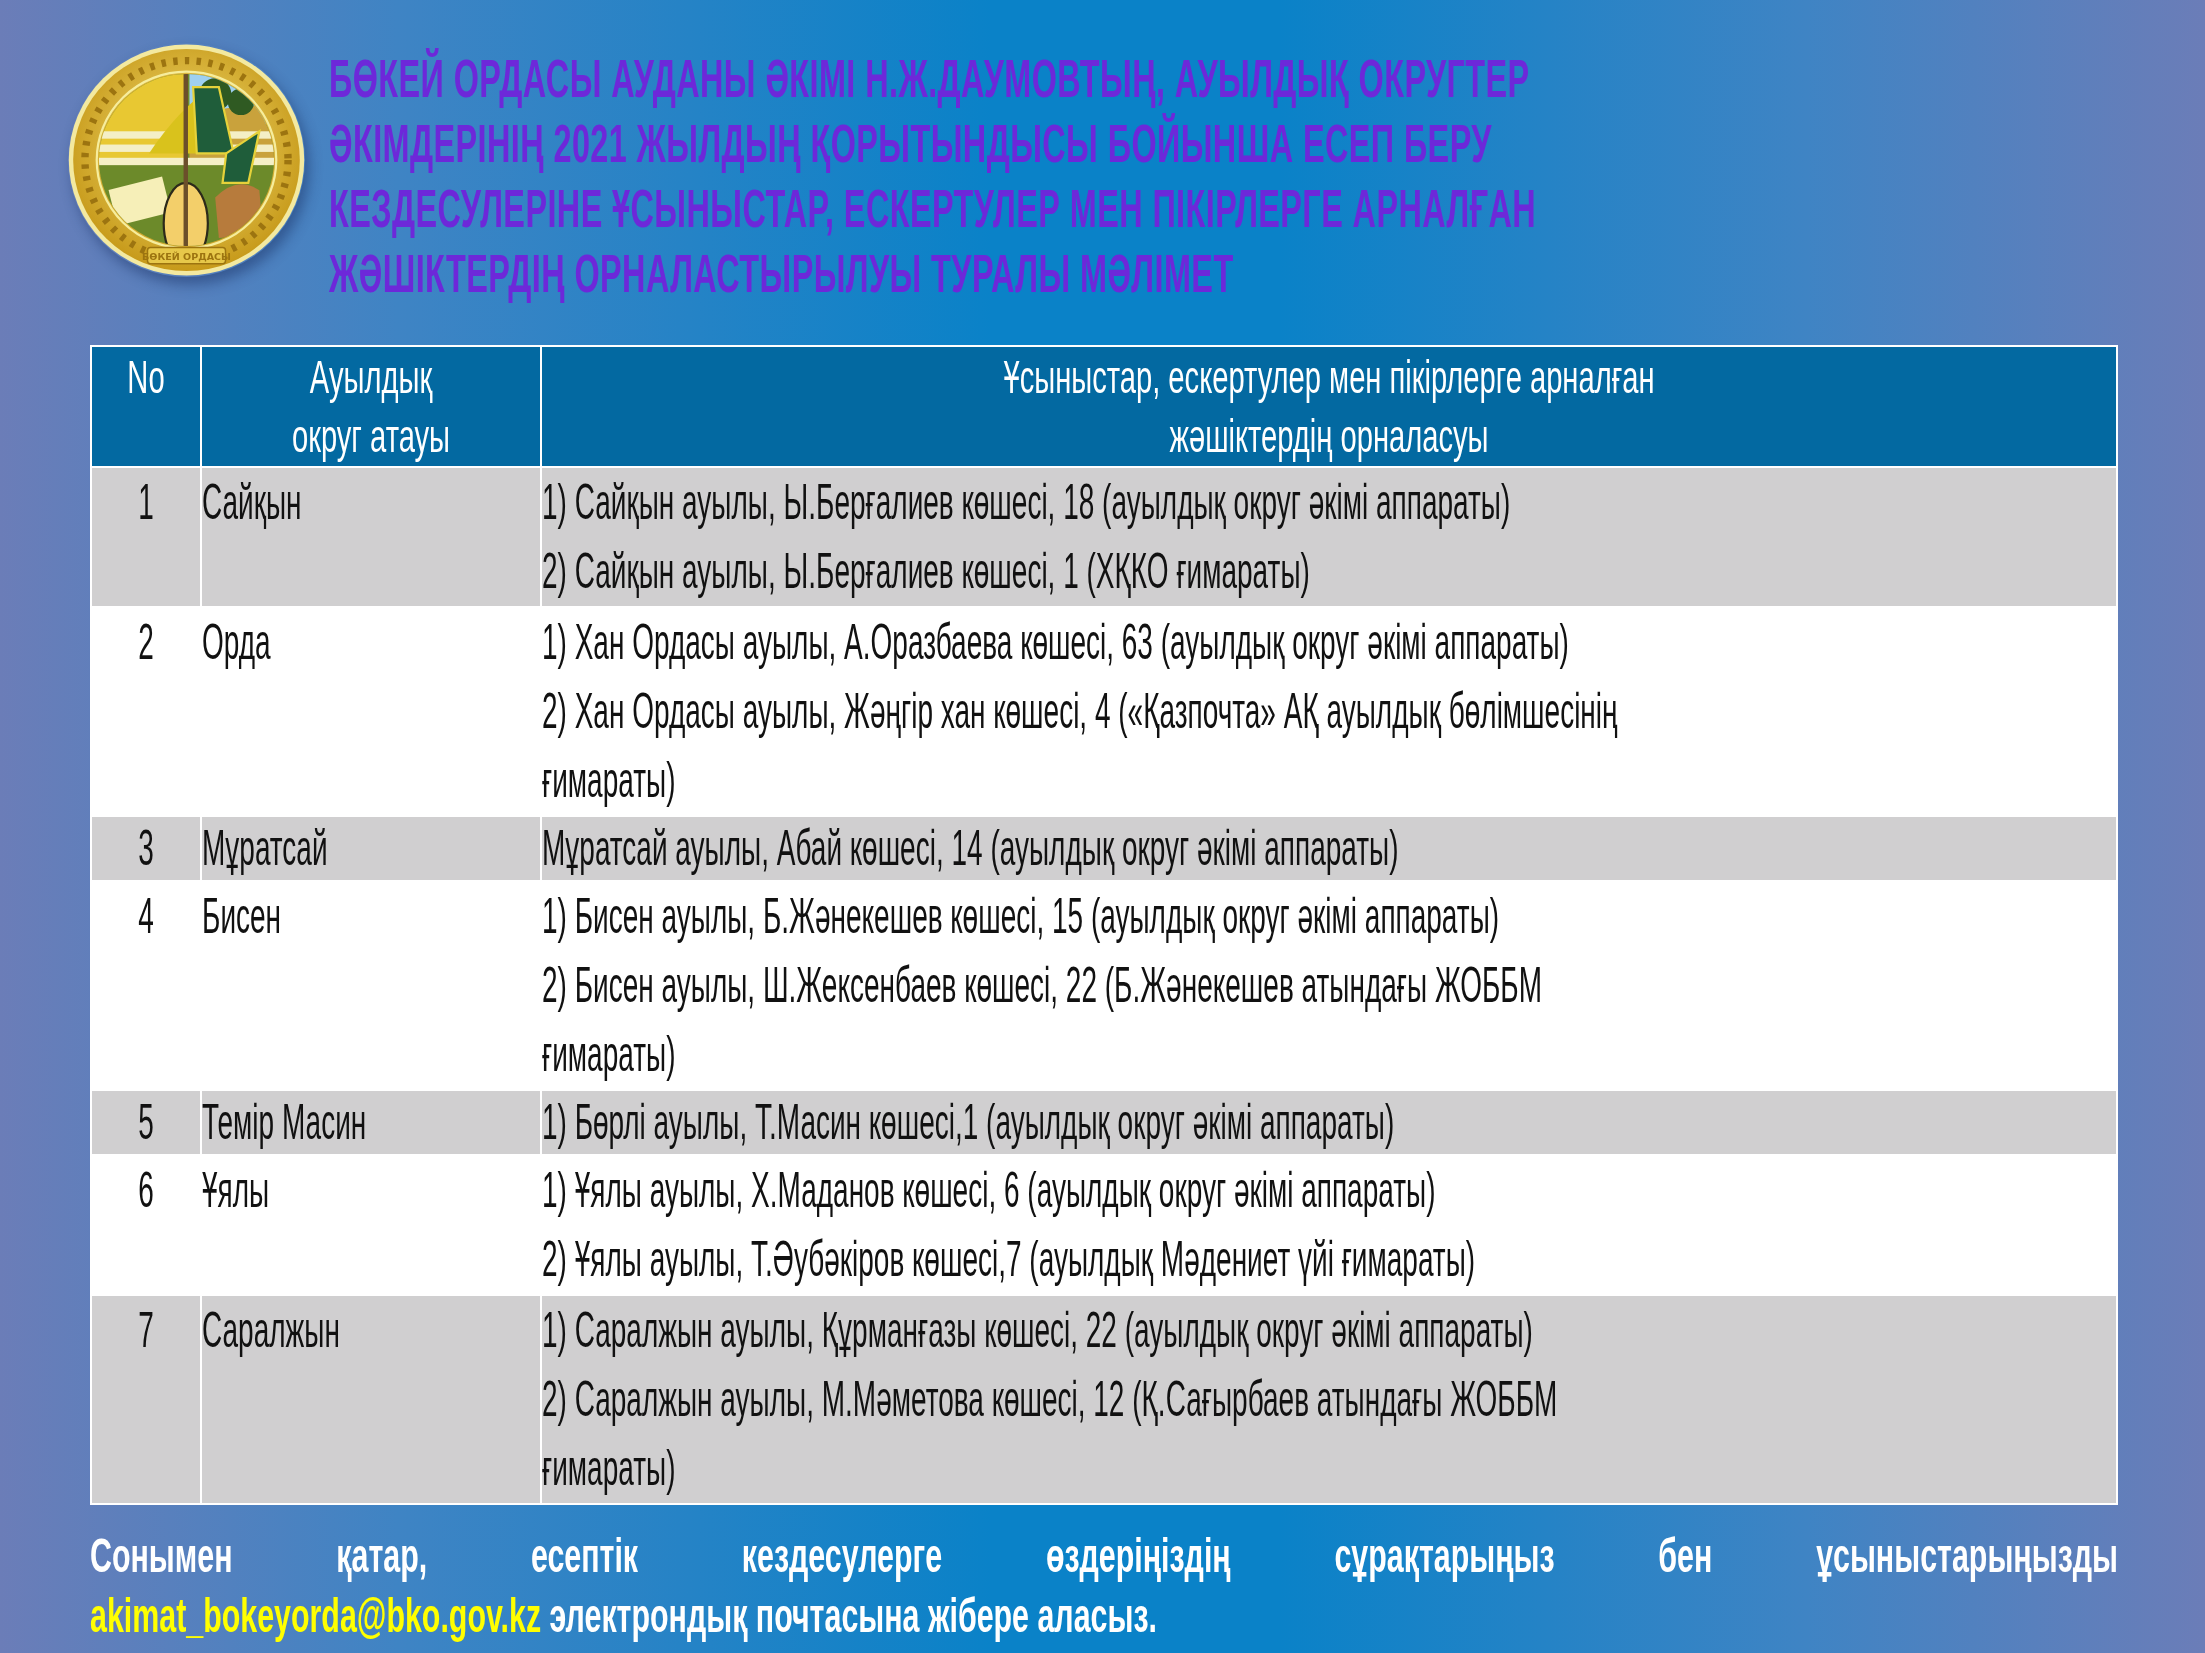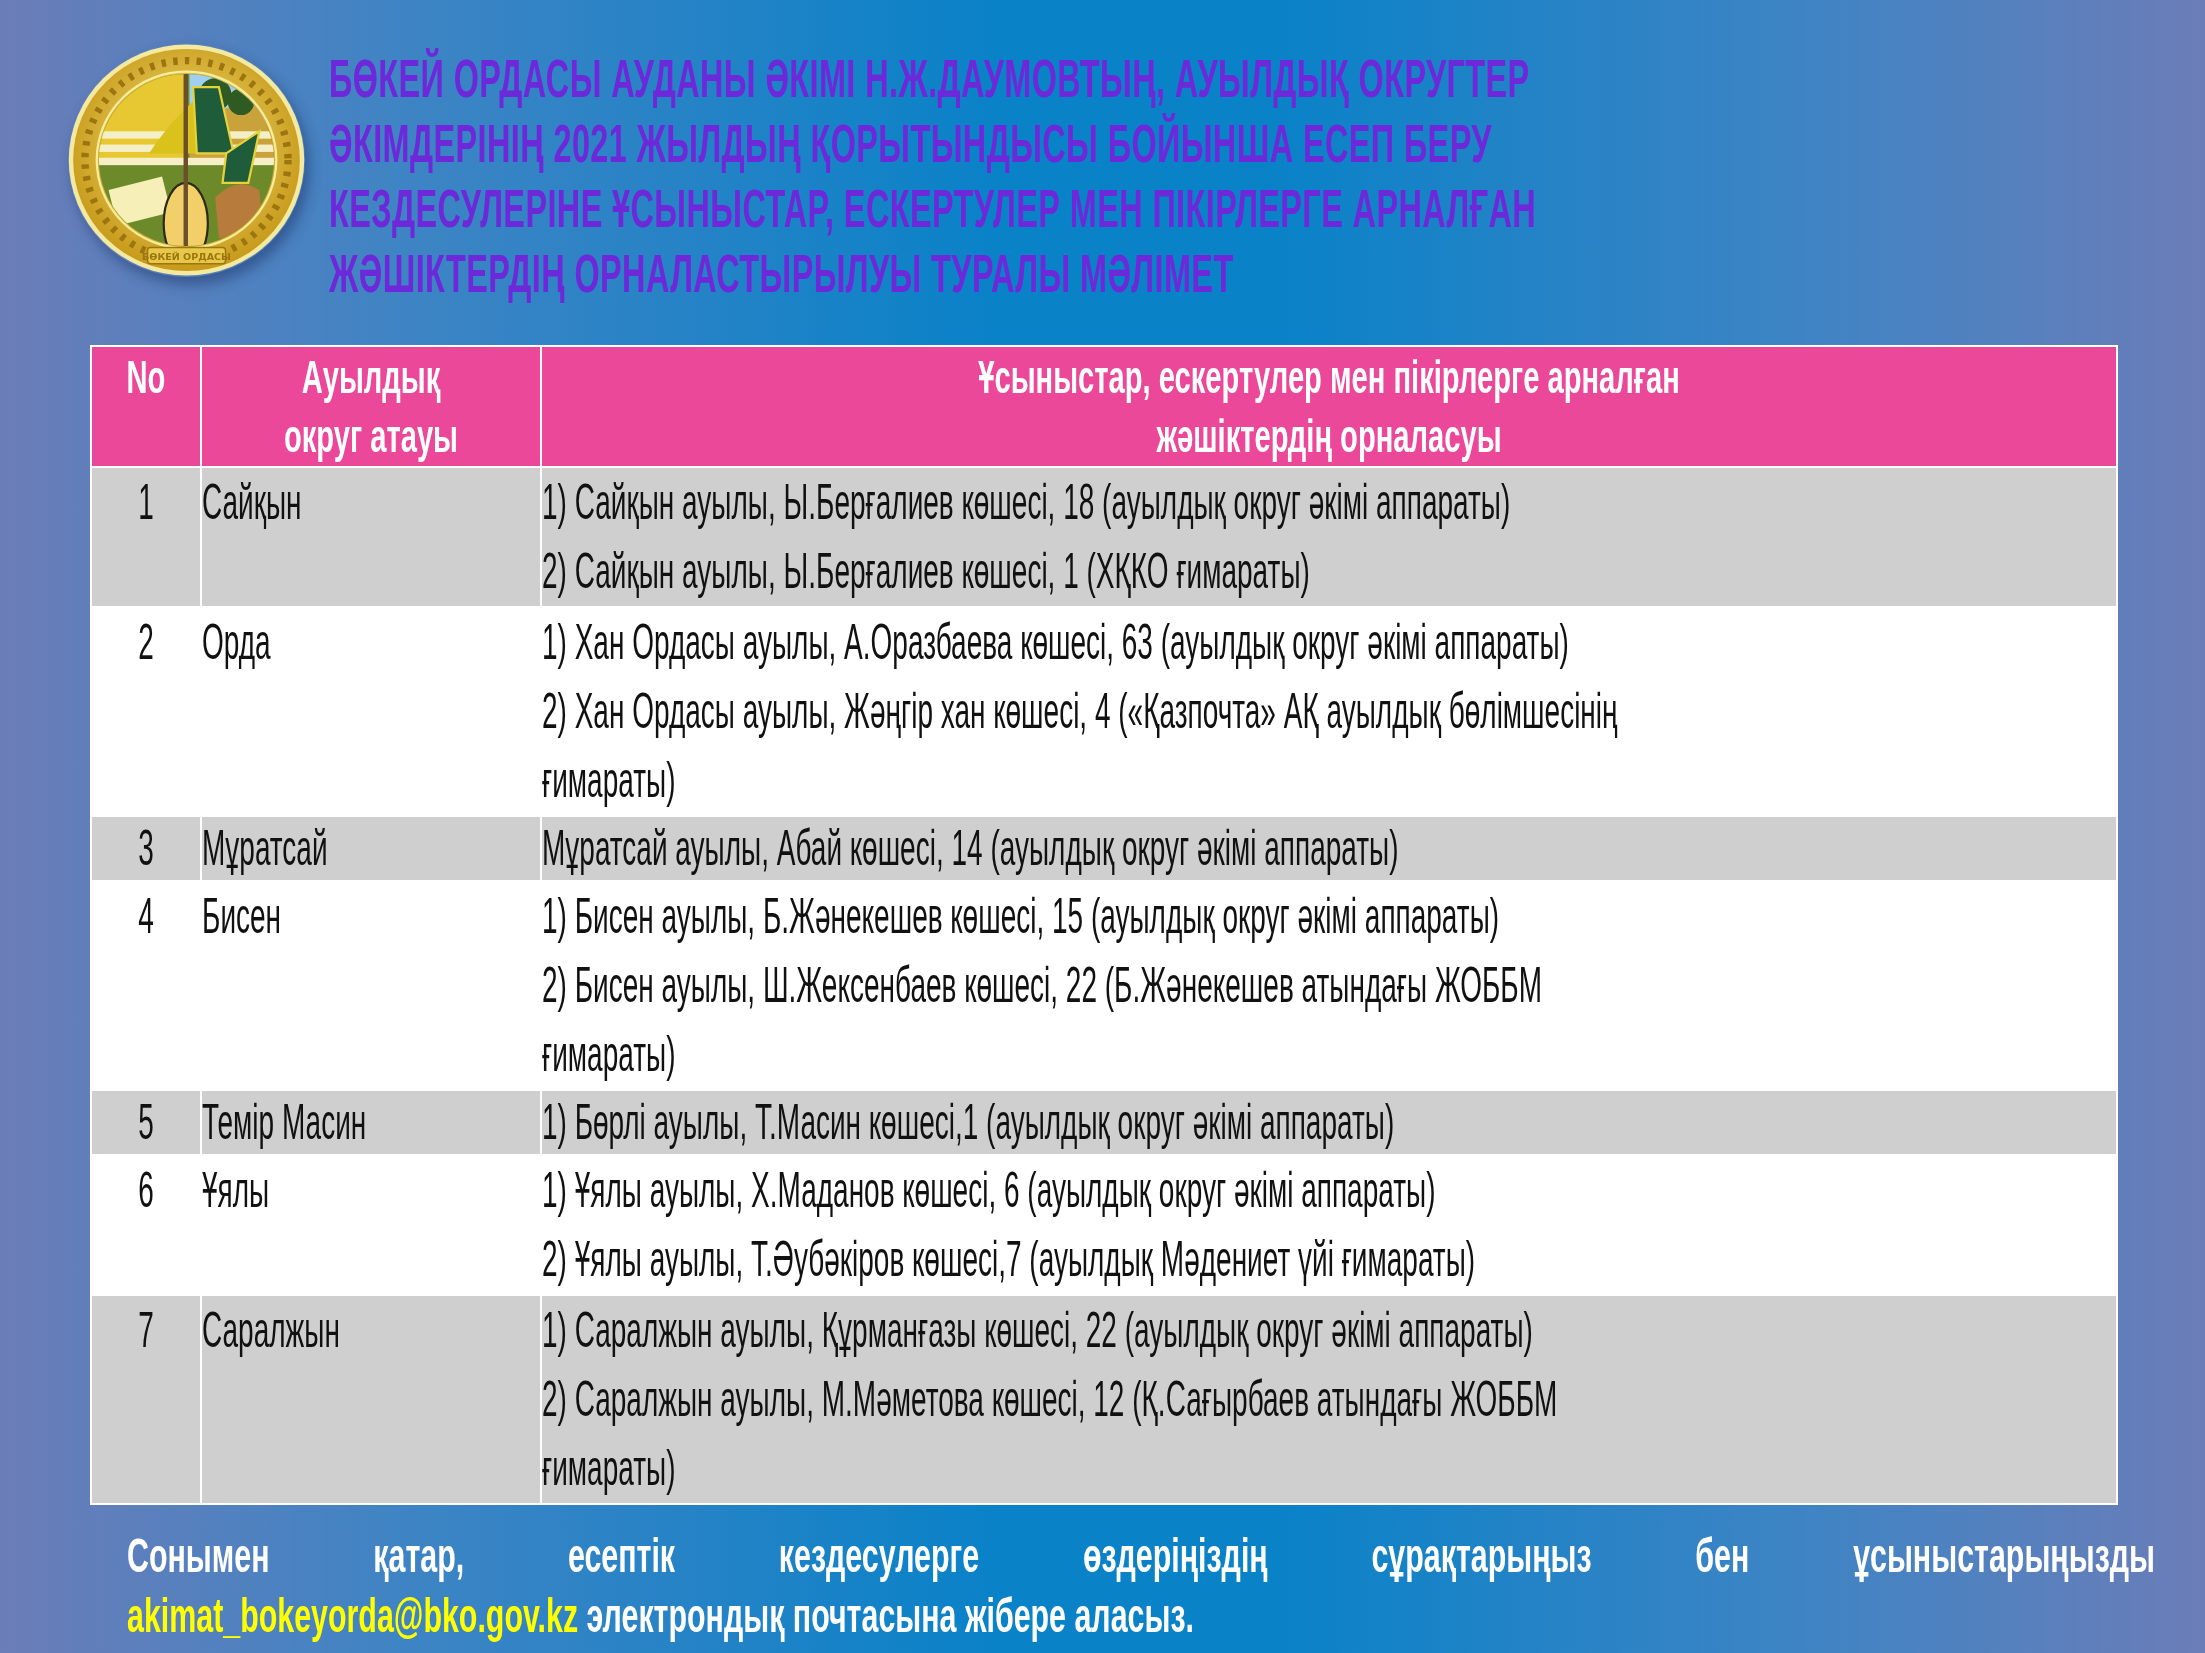--- a/index.html
+++ b/index.html
@@ -23,36 +23,36 @@
   .title .sx { transform: scaleX(0.60); letter-spacing: 0.7px; }
 
   table.grid {
     position: absolute; left: 90px; top: 345px; width: 2026px;
     border-collapse: collapse; table-layout: fixed;
   }
   table.grid td, table.grid th {
     border: 2.9px solid #ffffff; padding: 0; vertical-align: top; overflow: hidden;
   }
   col.c1 { width: 110px; } col.c2 { width: 340px; } col.c3 { width: 1576px; }
-  th { background: #ec4899; color: #fff; font-weight: bold; height: 119px; }
+  th { background: #0369a1; color: #fff; font-weight: normal; height: 119px; }
   th .hl { font-size: 47px; line-height: 59px; }
   th .sx { transform: scaleX(0.62); transform-origin: 50% 50%; text-align: center; }
   tr.gray td { background: #d0cfd0; }
   tr.white td { background: #ffffff; }
   td { color: #111; }
   td .ln { font-size: 50px; line-height: 69px; height: 69px; }
   td .ln .sx { transform: scaleX(0.56); }
   td.num .sx { transform-origin: 50% 50%; text-align: center; }
   td.name { padding-left: 16px; }
   td.addr { padding-left: 16px; }
   tr.single td .ln { line-height: 63px; height: 63px; }
 
   .footer {
     position: absolute; left: 90px; top: 1525px; width: 2029px;
-    color: #fff; font-weight: bold; font-size: 49px; line-height: 60px; margin-left: 37px;
+    color: #fff; font-weight: bold; font-size: 49px; line-height: 60px;
   }
   .footer .sx { transform: scaleX(0.62); }
   .footer .email { color: #ffff00; }
   .just { display: flex; justify-content: space-between; width: 3271px; }
 </style>
 </head>
 <body>
 
 <div class="logo">
   <svg viewBox="0 0 322 318">

